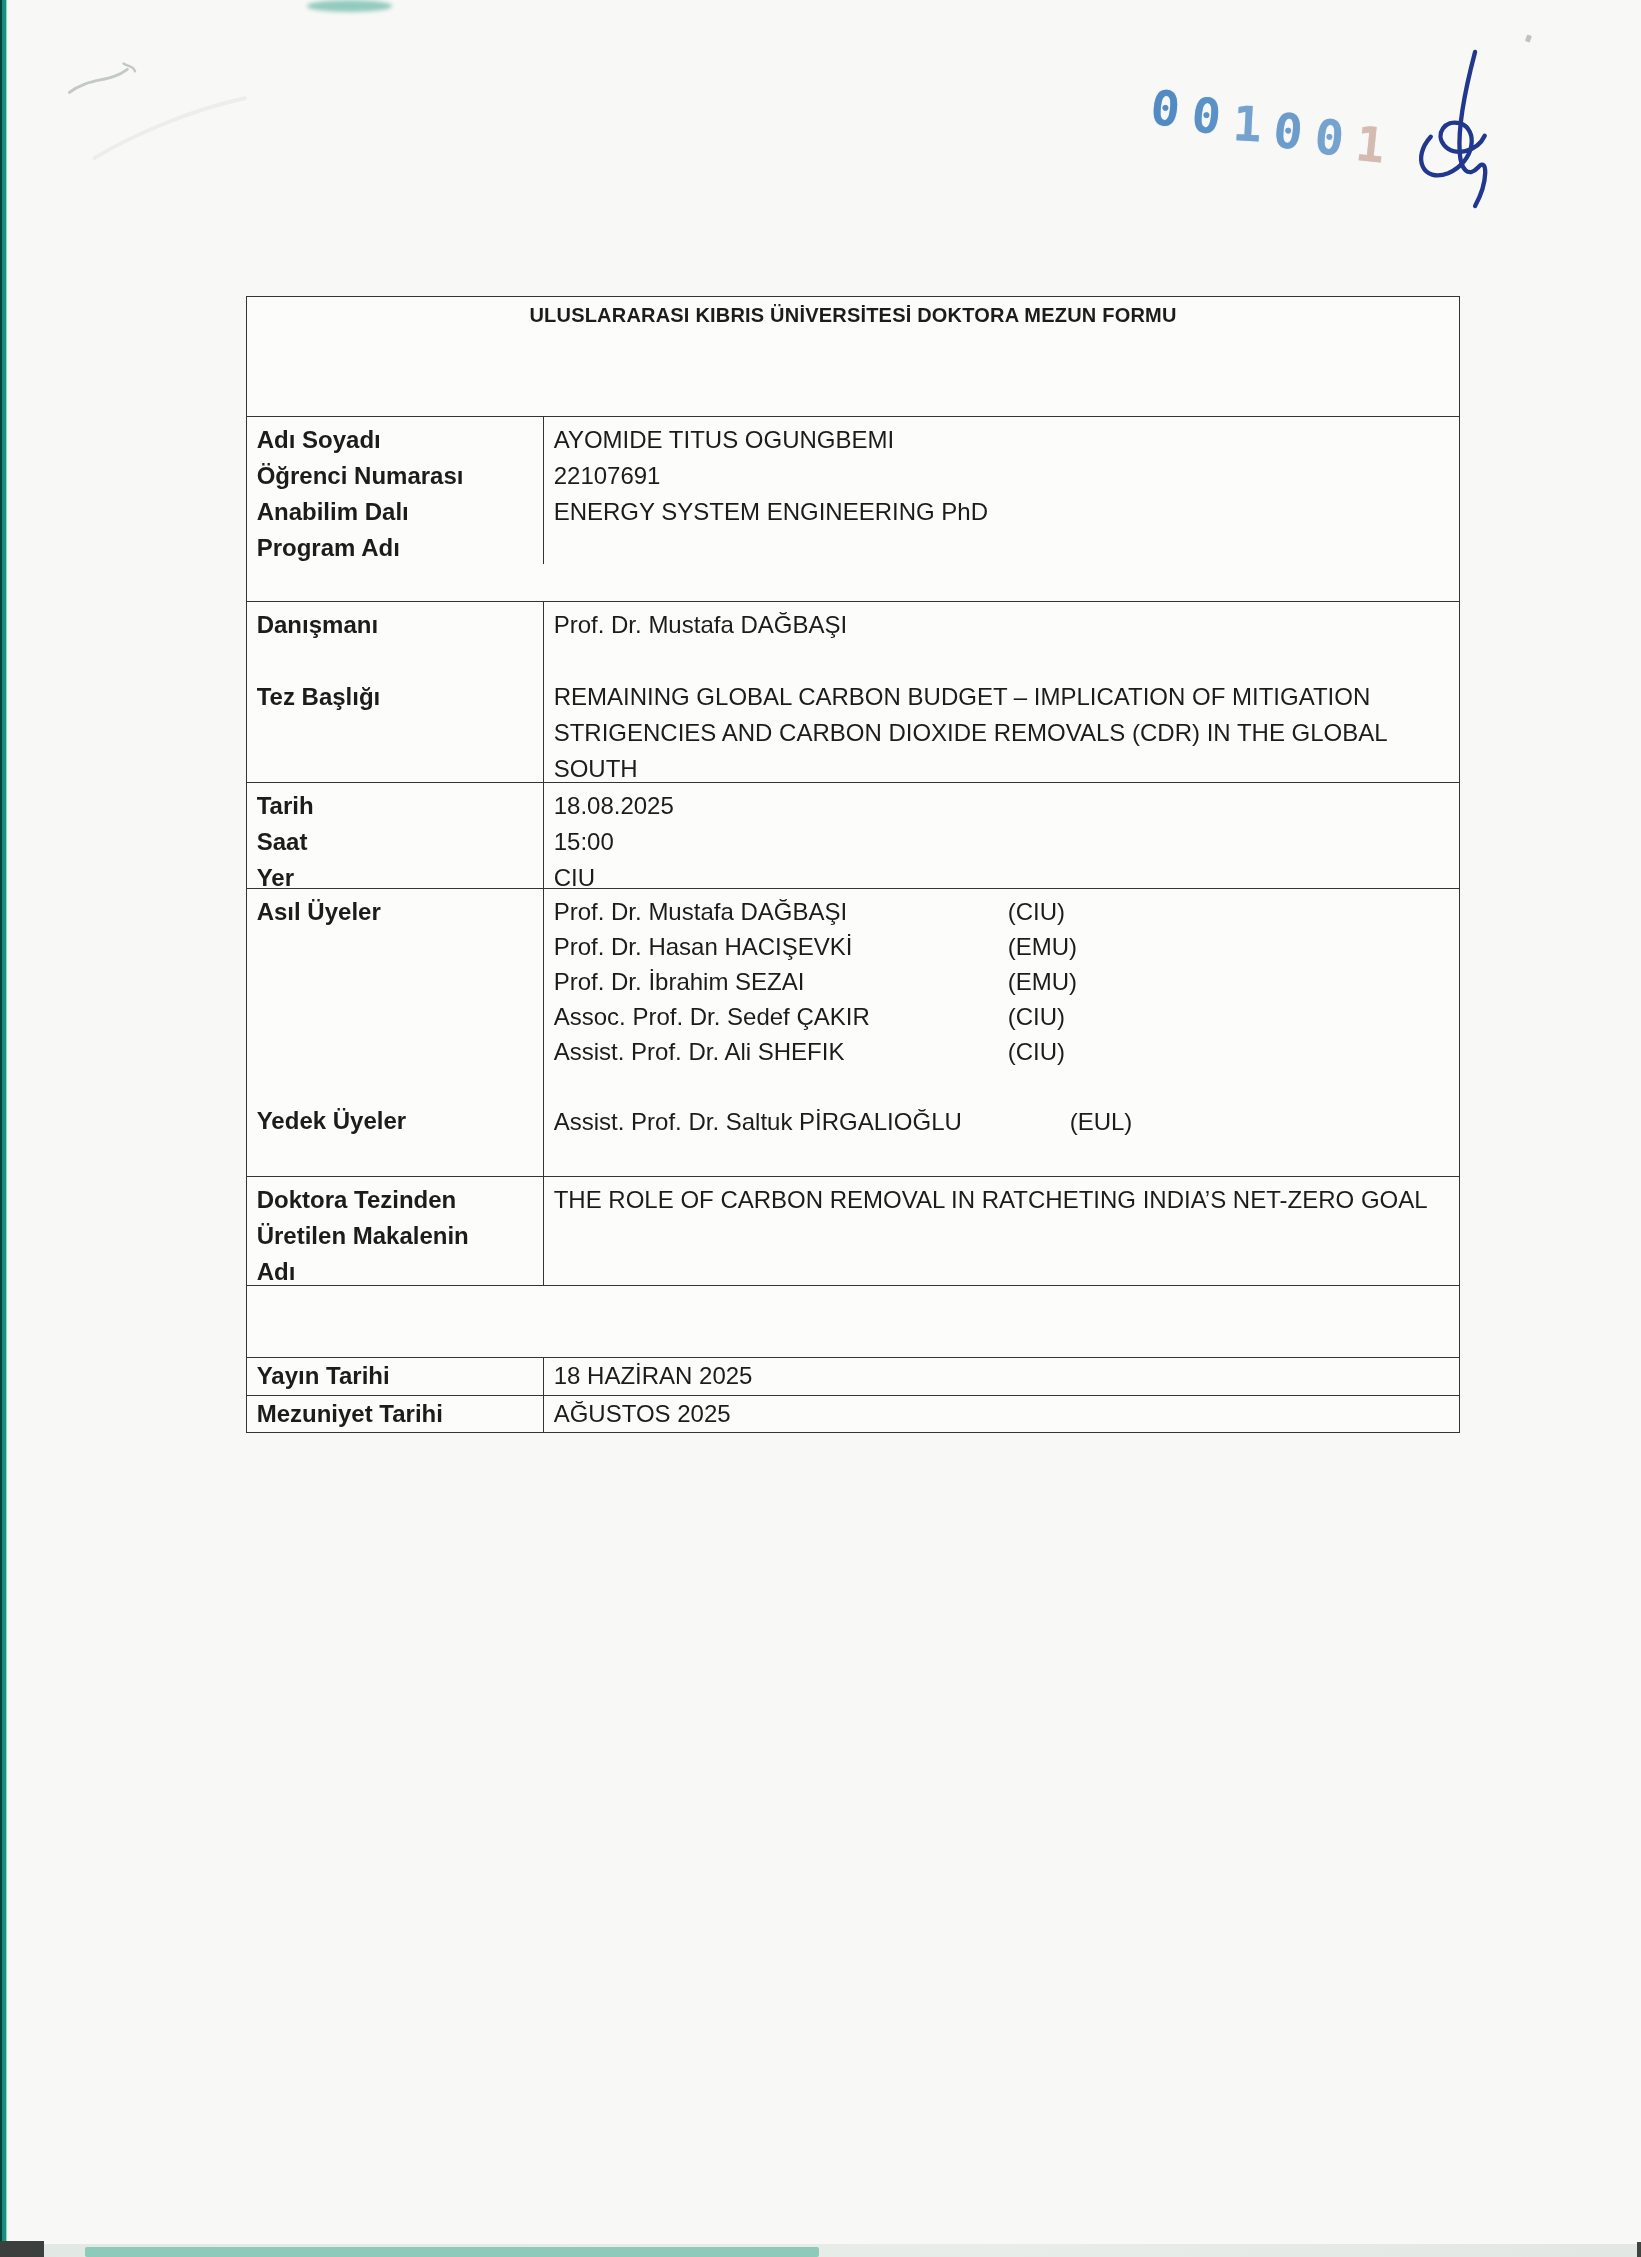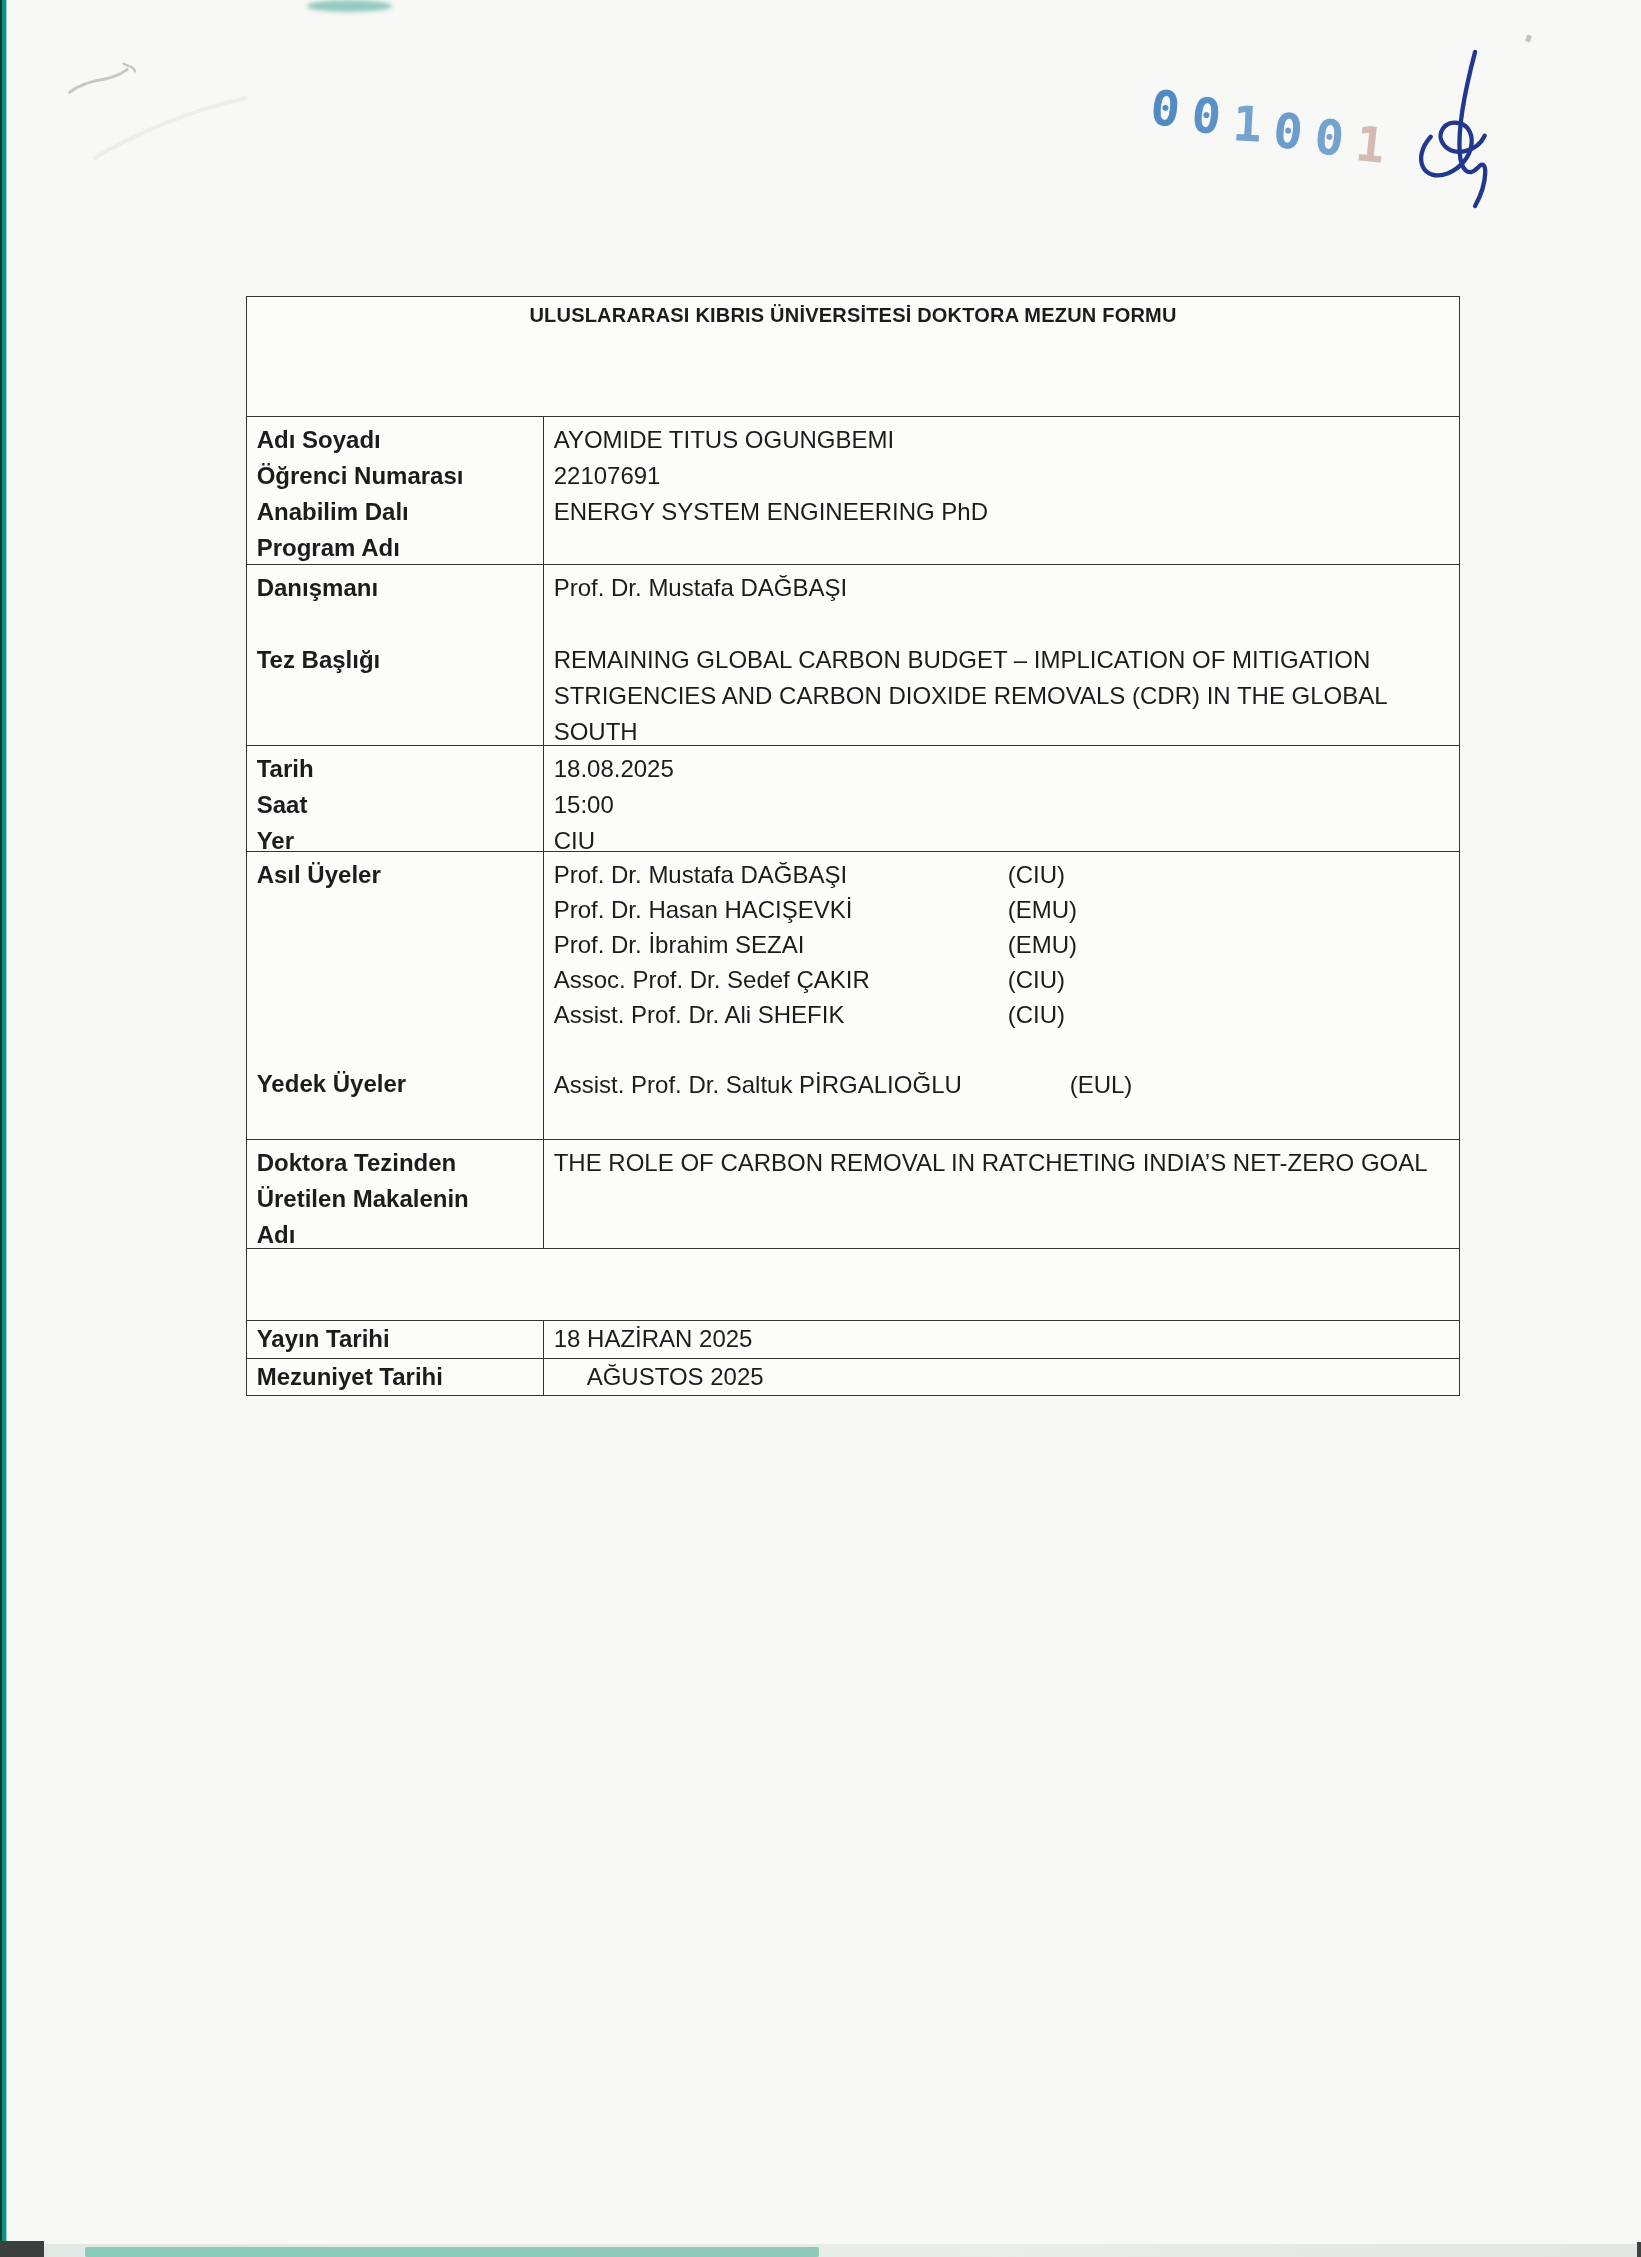--- a/index.html
+++ b/index.html
@@ -45,27 +45,27 @@
     border:1.9px solid #343434;background:#fcfdfb;box-sizing:border-box;
     font-size:24px;line-height:36px;
   }
   .row{display:grid;grid-template-columns:297px 1fr;border-top:1.9px solid #343434;box-sizing:border-box;}
   .row:first-child{border-top:none;display:block;}
   .cell{padding:4.8px 11.6px 0 9.7px;box-sizing:border-box;overflow:hidden;}
   .cell.label{font-weight:bold;border-right:1.9px solid #343434;}
   .title-row{height:119px;display:flex;align-items:center;justify-content:center;}
   .title-text{font-weight:bold;font-size:20px;letter-spacing:0.2px;text-align:center;}
   .r-student{height:148px;}
-  .r-advisor{height:181px;}
+  .r-advisor{height:181px;margin-top:37px;}
   .r-defense{height:106px;}
   .r-jury{height:288px;line-height:35px;}
   .r-article{height:109px;}
   .r-published{height:72px;}
   .r-pubdate{height:38px;}
-  .r-graddate{height:37px;gap:33px;}
+  .r-graddate{height:37px;}
   .r-pubdate .cell,.r-graddate .cell{padding-top:1.9px;line-height:32px;}
   .member-line{display:grid;grid-template-columns:454px auto;}
   .spacer1{height:36px;}
   .spacer1s{height:35px;}
   .spacer5{height:174px;}
   .sub-line{display:grid;grid-template-columns:488px auto;gap:28px;}
   .line{white-space:nowrap;}
 </style>
 </head>
 <body>

